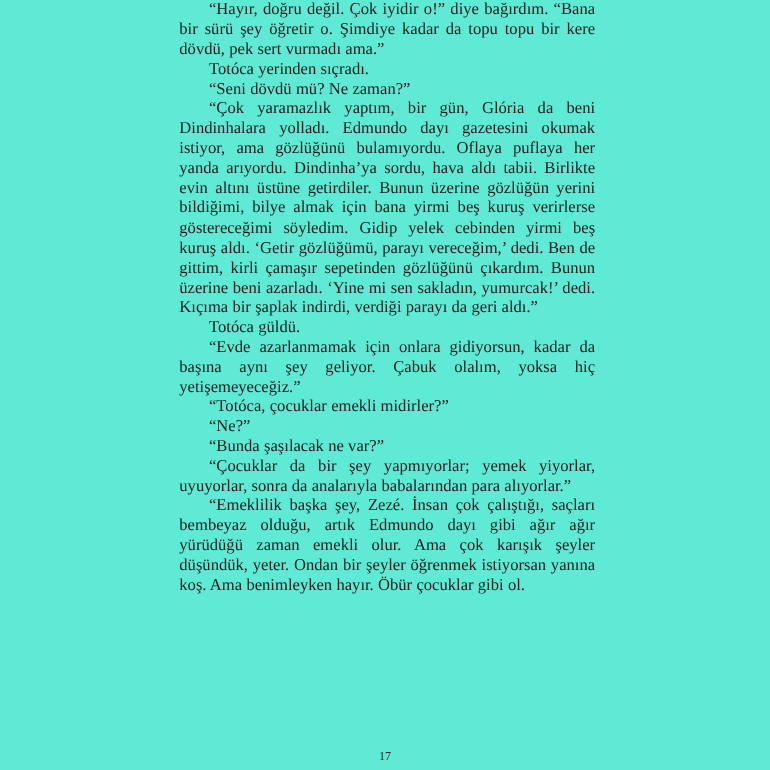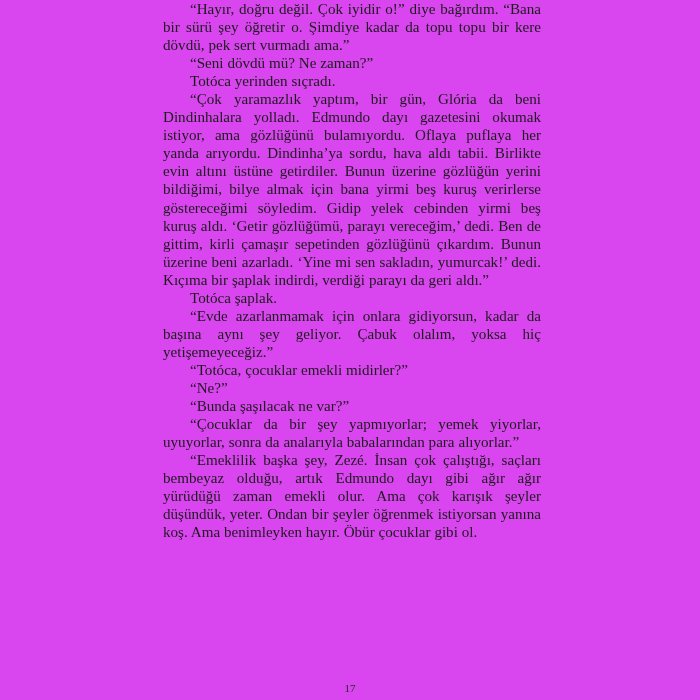--- a/index.html
+++ b/index.html
@@ -15,21 +15,21 @@
     position: relative;
     overflow: hidden;
   }
 
   #page {
     position: absolute;
     left: 0;
     top: 0;
     width: 700px;
     height: 700px;
-    background: #d946ef;
+    background: #5eead4;
   }
 
   #text-column {
     position: absolute;
     left: 163px;
     top: 0px;
     width: 378px;
   }
 
   p.para {
@@ -63,24 +63,24 @@
   }
 </style>
 </head>
 <body>
 
 <div id="page">
 
   <div id="text-column">
 
     <p class="para">“Hayır, doğru değil. Çok iyidir o!” diye bağırdım. “Bana bir sürü şey öğretir o. Şimdiye kadar da topu topu bir kere dövdü, pek sert vurmadı ama.”</p>
+    <p class="para">Totóca yerinden sıçradı.</p>
     <p class="para">“Seni dövdü mü? Ne zaman?”</p>
-    <p class="para">Totóca yerinden sıçradı.</p>
     <p class="para">“Çok yaramazlık yaptım, bir gün, Glória da beni Dindinhalara yolladı. Edmundo dayı gazetesini okumak istiyor, ama gözlüğünü bulamıyordu. Oflaya puflaya her yanda arıyordu. Dindinha’ya sordu, hava aldı tabii. Birlikte evin altını üstüne getirdiler. Bunun üzerine gözlüğün yerini bildiğimi, bilye almak için bana yirmi beş kuruş verirlerse göstereceğimi söyledim. Gidip yelek cebinden yirmi beş kuruş aldı. ‘Getir gözlüğümü, parayı vereceğim,’ dedi. Ben de gittim, kirli çamaşır sepetinden gözlüğünü çıkardım. Bunun üzerine beni azarladı. ‘Yine mi sen sakladın, yumurcak!’ dedi. Kıçıma bir şaplak indirdi, verdiği parayı da geri aldı.”</p>
-    <p class="para">Totóca şaplak.</p>
+    <p class="para">Totóca güldü.</p>
     <p class="para">“Evde azarlanmamak için onlara gidiyorsun, kadar da başına aynı şey geliyor. Çabuk olalım, yoksa hiç yetişemeyeceğiz.”</p>
     <p class="para">“Totóca, çocuklar emekli midirler?”</p>
     <p class="para">“Ne?”</p>
     <p class="para">“Bunda şaşılacak ne var?”</p>
     <p class="para">“Çocuklar da bir şey yapmıyorlar; yemek yiyorlar, uyuyorlar, sonra da analarıyla babalarından para alıyorlar.”</p>
     <p class="para fulljust">“Emeklilik başka şey, Zezé. İnsan çok çalıştığı, saçları bembeyaz olduğu, artık Edmundo dayı gibi ağır ağır yürüdüğü zaman emekli olur. Ama çok karışık şeyler düşündük, yeter. Ondan bir şeyler öğrenmek istiyorsan yanına koş. Ama benimleyken hayır. Öbür çocuklar gibi ol.</p>
 
   </div>
 
   <div id="page-number">17</div>

